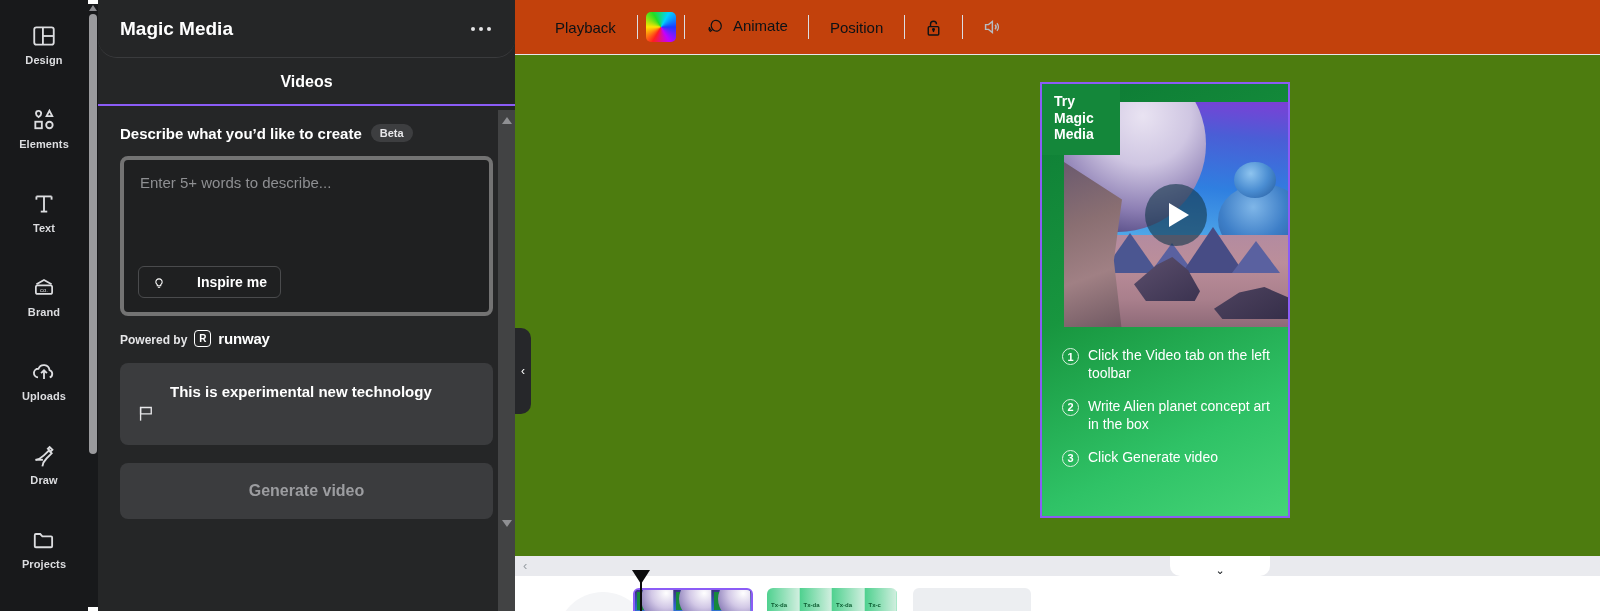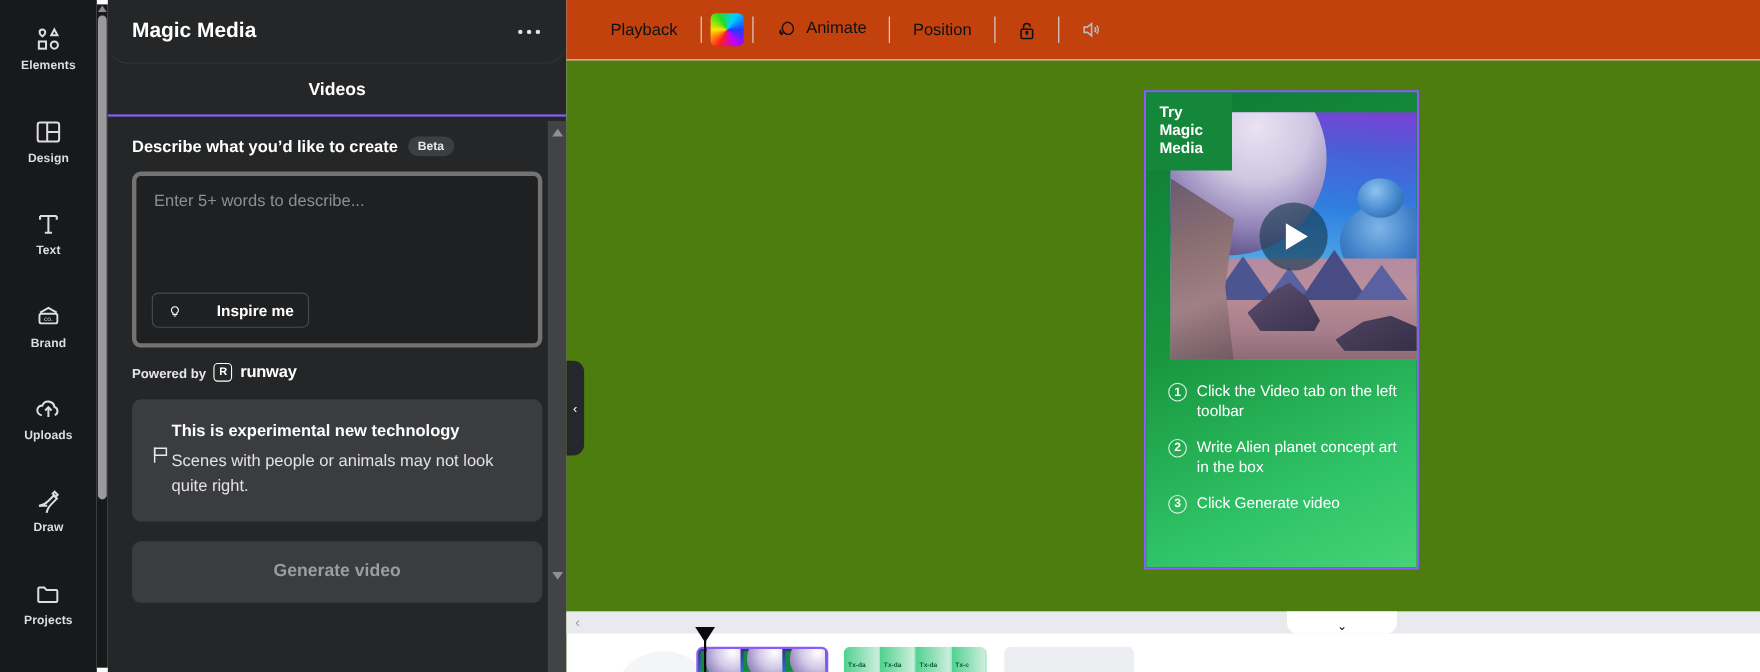--- a/index.html
+++ b/index.html
@@ -96,21 +96,21 @@
   }
   .runway-mark {
     display: inline-flex; align-items: center; justify-content: center;
     width: 17px; height: 17px; border: 1.6px solid #fff; border-radius: 4px;
     font-size: 10px; font-weight: 700; color: #fff;
   }
   .runway-word { font-size: 15px; font-weight: 700; color: #fff; letter-spacing: -.2px;}
 
   .notice {
     margin-top: 16px; background: #3b3c3e; border-radius: 8px;
-    padding: 18px 18px 20px 16px; display: flex; 
+    padding: 18px 18px 20px 16px; display: flex; gap: 14px;
   }
   .notice .ntitle { font-size: 15px; font-weight: 700; color: #fff; line-height: 1.45; }
   .notice .ntext  { font-size: 15px; color: #e2e2e4; line-height: 1.5; margin-top: 6px; }
 
   .gen-btn {
     margin-top: 18px; height: 56px; border-radius: 8px; background: #3b3c3e;
     display: flex; align-items: center; justify-content: center;
     font-size: 16px; font-weight: 700; color: #9c9da0; cursor: default;
   }
 
@@ -315,35 +315,35 @@
   }
 </style>
 </head>
 <body>
 <div id="app">
 
 <div class="rail">
 
   <div class="rail-item">
     <svg class="ic" viewBox="0 0 24 24" fill="none" stroke="#dcdde0" stroke-width="1.7">
+      <rect x="3" y="4" width="18" height="16" rx="2"></rect>
+          <line x1="11" y1="4" x2="11" y2="20"></line>
+          <line x1="11" y1="12" x2="21" y2="12"></line>
+    </svg>
+    <span class="lbl">Design</span>
+  </div>
+
+  <div class="rail-item">
+    <svg class="ic" viewBox="0 0 24 24" fill="none" stroke="#dcdde0" stroke-width="1.7">
       <path d="M7 3.6c-1.4 0-2.4 1-2.4 2.3 0 1.9 2.4 3.4 2.4 3.4S9.4 7.8 9.4 5.9C9.4 4.6 8.4 3.6 7 3.6z"></path>
       <path d="M17 3.4l2.6 5H14.4z"></path>
       <rect x="4" y="13.6" width="6" height="6"></rect>
       <circle cx="17" cy="16.6" r="3"></circle>
     </svg>
     <span class="lbl">Elements</span>
-  </div>
-
-  <div class="rail-item">
-    <svg class="ic" viewBox="0 0 24 24" fill="none" stroke="#dcdde0" stroke-width="1.7">
-      <rect x="3" y="4" width="18" height="16" rx="2"></rect>
-          <line x1="11" y1="4" x2="11" y2="20"></line>
-          <line x1="11" y1="12" x2="21" y2="12"></line>
-    </svg>
-    <span class="lbl">Design</span>
   </div>
 
   <div class="rail-item">
     <svg class="ic" viewBox="0 0 24 24" fill="none" stroke="#dcdde0" stroke-width="1.7">
       <line x1="5" y1="5" x2="19" y2="5"></line>
           <line x1="12" y1="5" x2="12" y2="19"></line>
       <line x1="5" y1="5" x2="5" y2="8"></line>
           <line x1="19" y1="5" x2="19" y2="8"></line>
       <line x1="9" y1="19" x2="15" y2="19"></line>
     </svg>
@@ -431,21 +431,20 @@
       <span class="runway-word">runway</span>
     </div>
 
     <div class="notice">
       <svg width="20" height="22" viewBox="0 0 24 24" fill="none" stroke="#e8e8ea" stroke-width="1.6" style="flex:0 0 auto;margin-top:22px">
         <line x1="5.5" y1="3.5" x2="5.5" y2="20"></line>
         <path d="M5.5 4.2h12.8v7.6H5.5z"></path>
       </svg>
       <div>
         <div class="ntitle">This is experimental new technology</div>
-        <div class="ntext">Scenes with people or animals may not look quite right.</div>
       </div>
     </div>
 
     <div class="gen-btn">
       <span>Generate video</span>
     </div>
 
   </div>
 
   <div class="panel-scroll">

